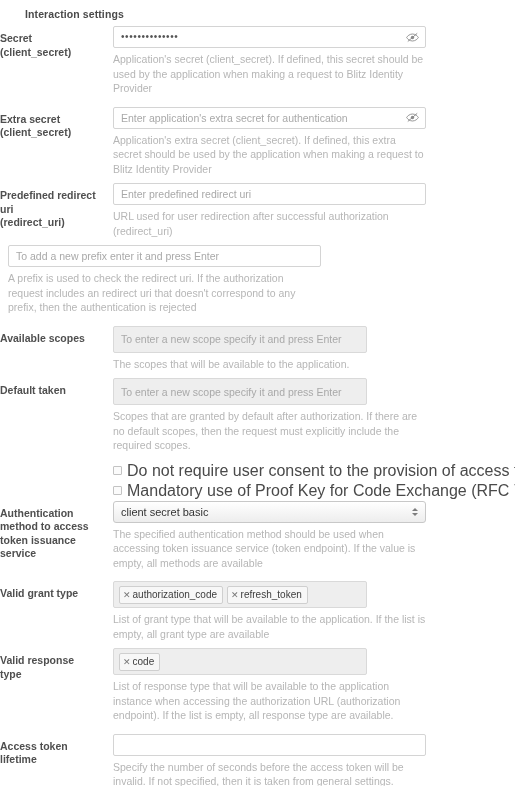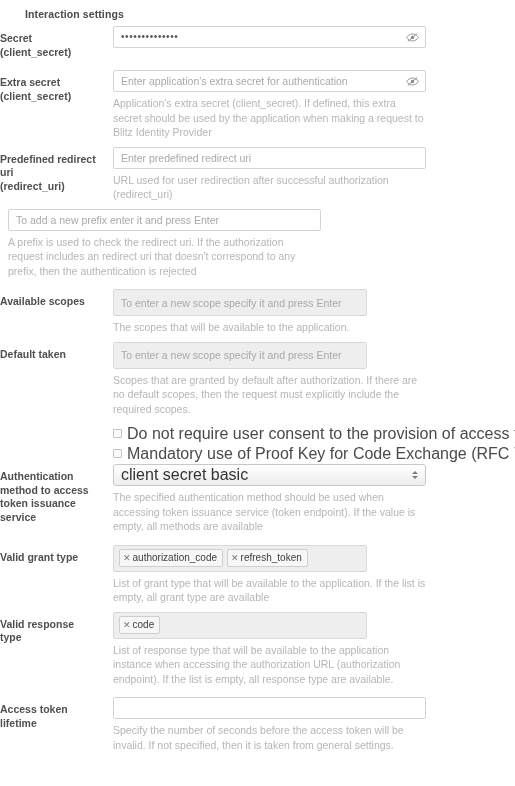--- a/index.html
+++ b/index.html
@@ -87,21 +87,21 @@
     cursor: pointer;
   }
   .eye-btn svg { display:block; }
 
   .select {
     width: 313px;
     height: 22px;
     border: 1px solid #c8c8c8;
     border-radius: 3px;
     background: linear-gradient(#ffffff, #ededed);
-    font-size: 16px;
+    font-size: 11px;
     color: #333333;
     padding: 0 22px 0 7px;
     line-height: 20px;
     display: flex;
     align-items: flex-start;
     position: relative;
   }
   .sel-arrow {
     position: absolute;
     right: 7px; top: 50%;
@@ -206,20 +206,21 @@
             <span class="dots">••••••••••••••</span>
           </div>
           <span class="eye-btn">
             <svg width="13" height="11" viewBox="0 0 16 13">
               <path d="M8 2.2C4.6 2.2 1.8 4.6 0.8 6.5c1 1.9 3.8 4.3 7.2 4.3s6.2-2.4 7.2-4.3C14.2 4.6 11.4 2.2 8 2.2z" fill="none" stroke="#8a8a8a" stroke-width="1.1"></path>
               <circle cx="8" cy="6.5" r="2.1" fill="#8a8a8a"></circle>
               <line x1="2.2" y1="11.4" x2="13.8" y2="1.4" stroke="#8a8a8a" stroke-width="1.2"></line>
             </svg>
           </span>
         </div>
+        <div class="help">Application's secret (client_secret). If defined, this secret should be used by the application when making a request to Blitz Identity Provider</div>
       </div>
     </div>
 
     <div class="sp"></div>
 
     <div class="row">
       <div class="label-col">
         <div>Extra secret</div>
         <div>(client_secret)</div>
       </div>

